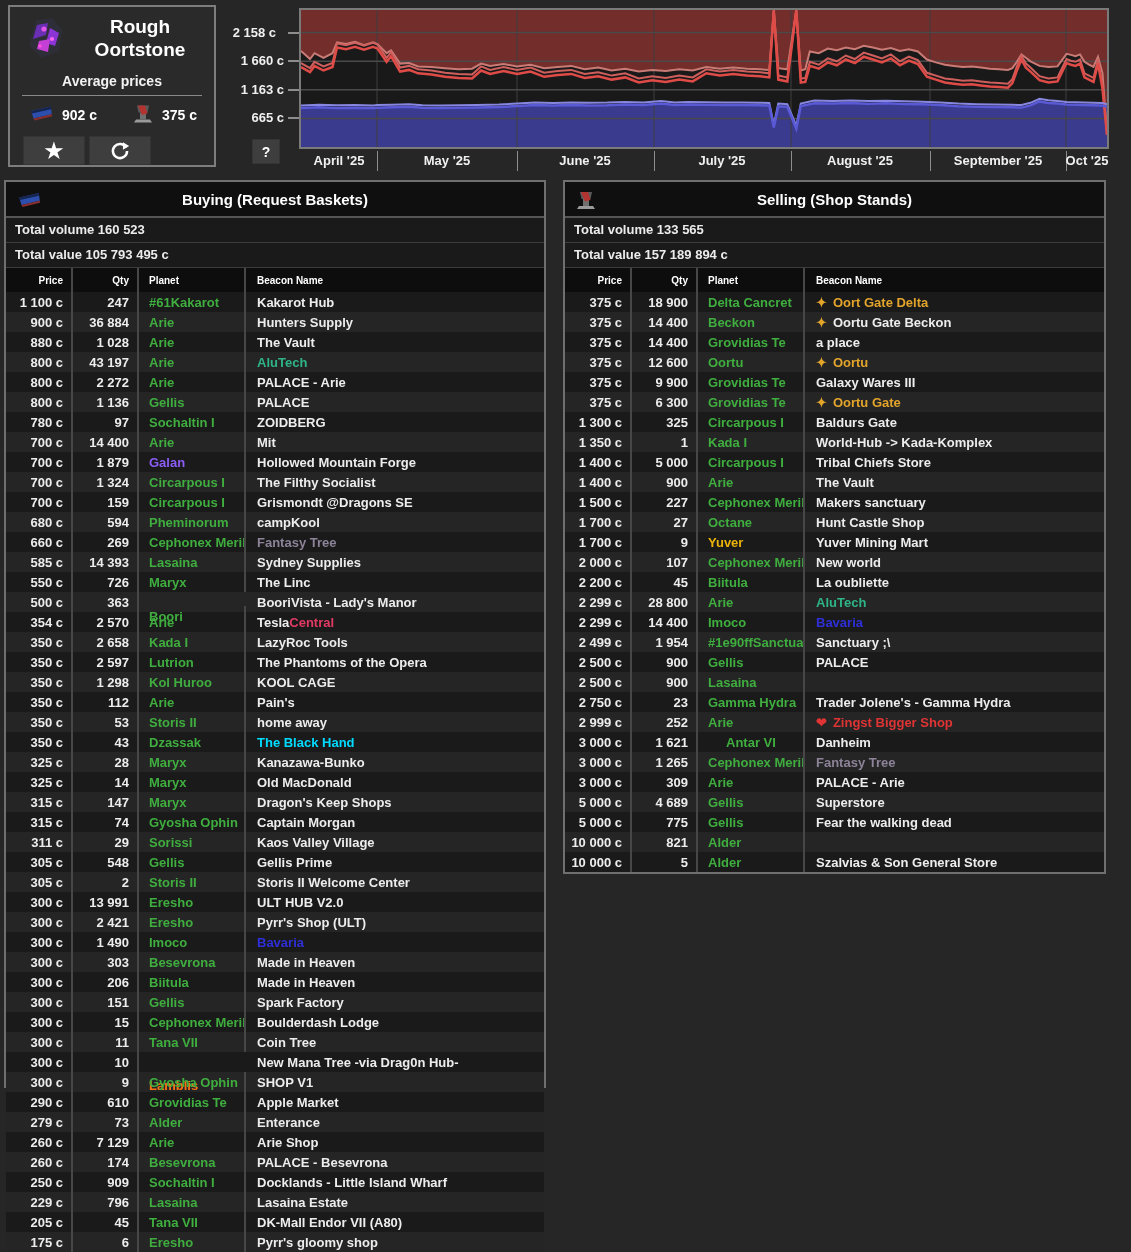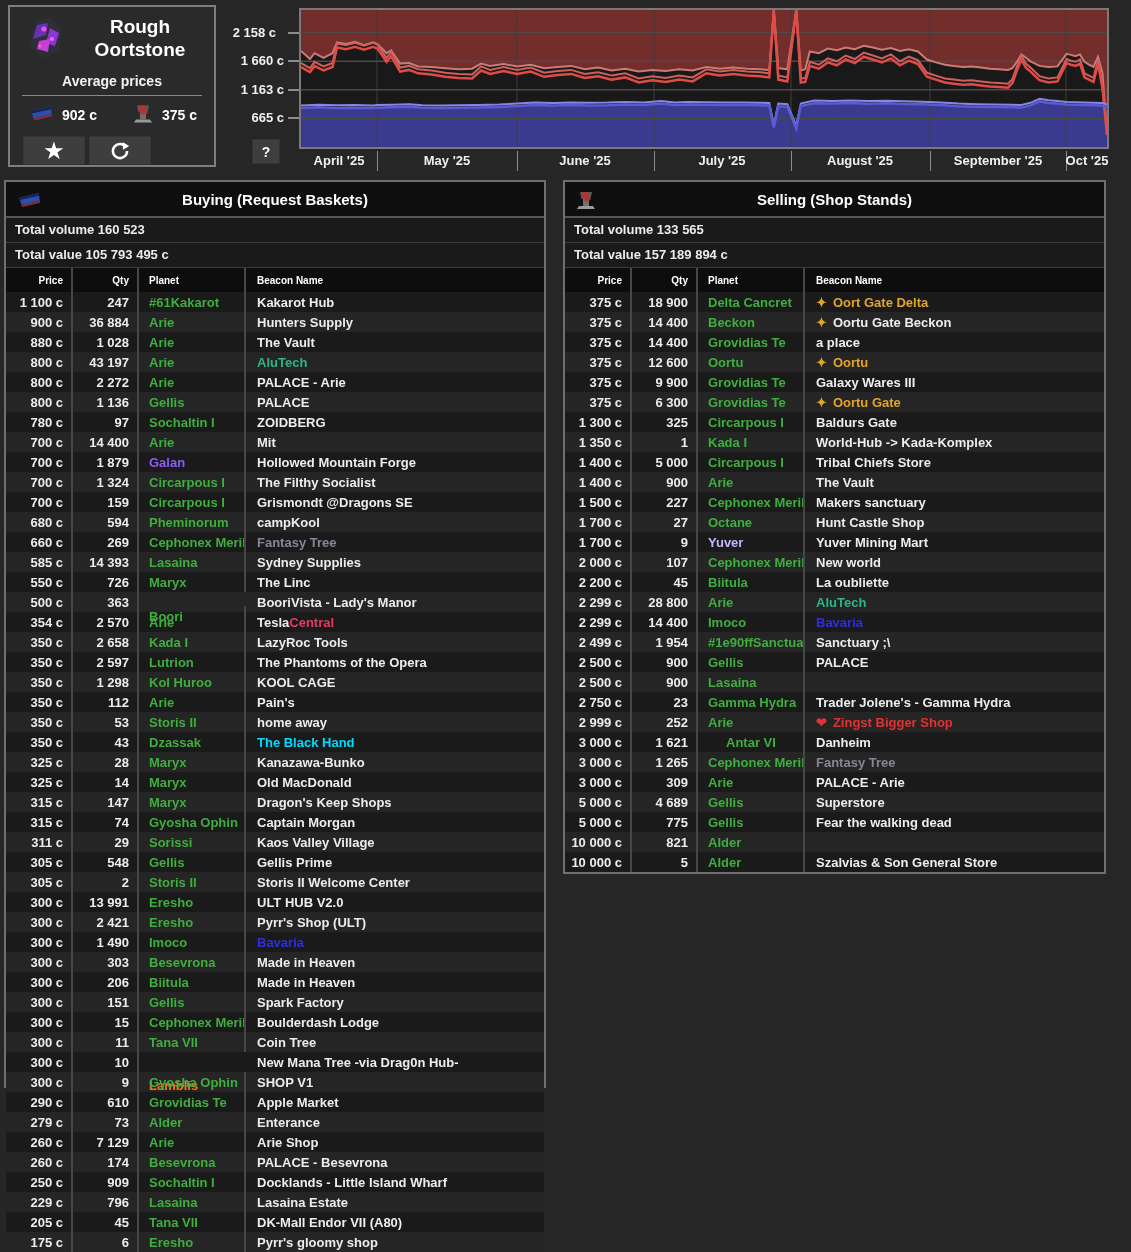--- a/index.html
+++ b/index.html
@@ -653,21 +653,21 @@
         <div class="c-price">1 700 c</div>
         <div class="c-qty">27</div>
         <div class="c-planet" style="color: rgb(63, 174, 63);">Octane</div>
         <div class="c-beacon">
           <span>Hunt Castle Shop</span>
         </div>
       </div>
       <div class="trow">
         <div class="c-price">1 700 c</div>
         <div class="c-qty">9</div>
-        <div class="c-planet" style="color: #c4b5fd;">Yuver</div>
+        <div class="c-planet" style="color: #eab308;">Yuver</div>
         <div class="c-beacon">
           <span>Yuver Mining Mart</span>
         </div>
       </div>
       <div class="trow">
         <div class="c-price">2 000 c</div>
         <div class="c-qty">107</div>
         <div class="c-planet" style="color: rgb(63, 174, 63);">Cephonex Merika</div>
         <div class="c-beacon">
           <span>New world</span>

